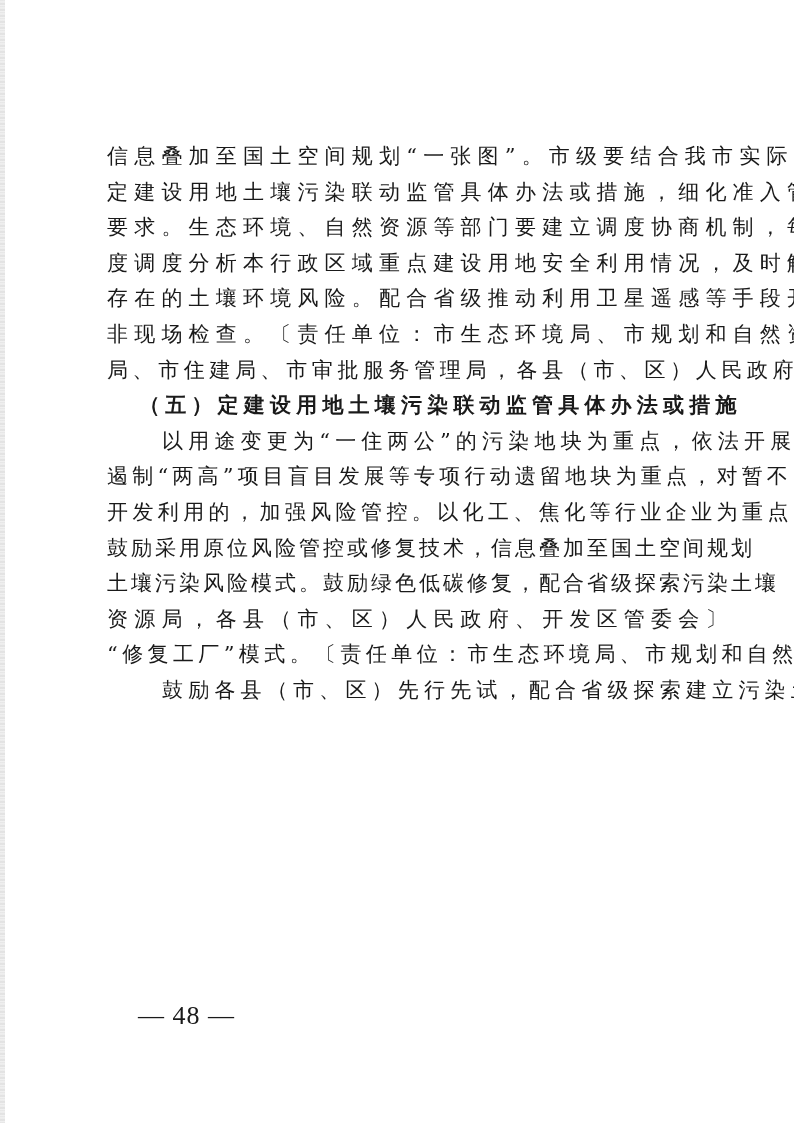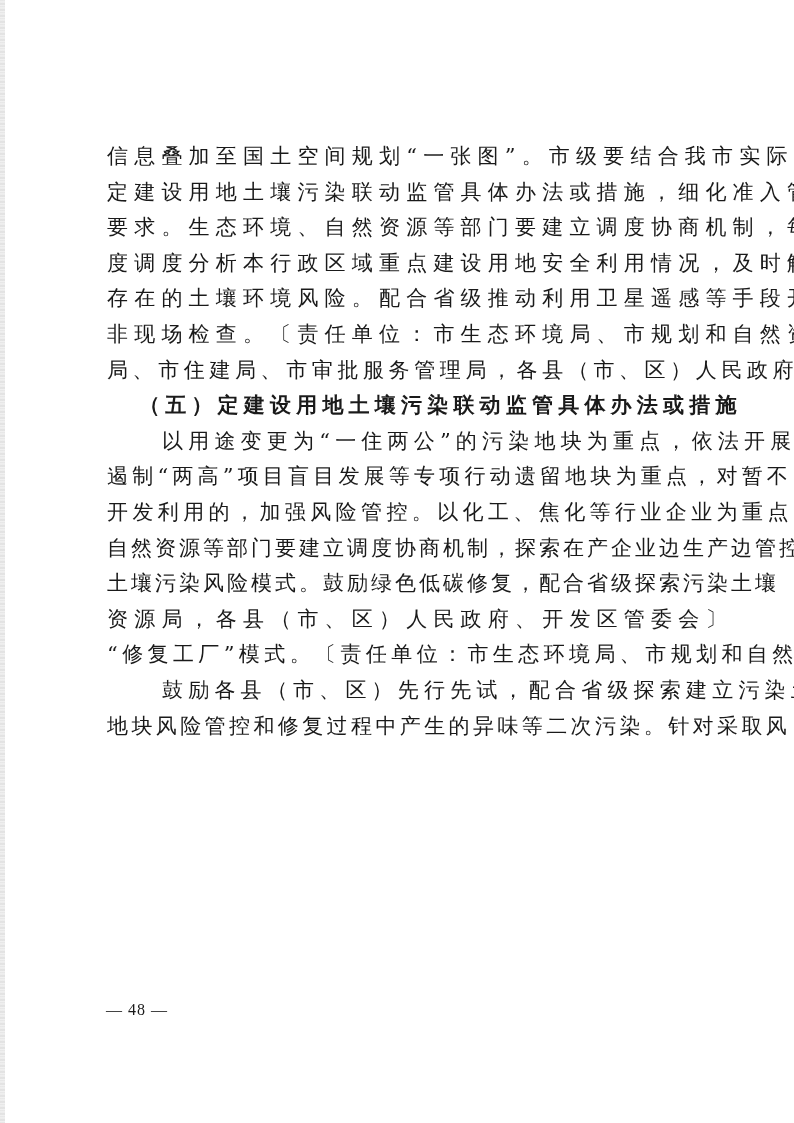--- a/index.html
+++ b/index.html
@@ -45,24 +45,24 @@
     font-weight: bold;
     letter-spacing: 5.2px;
   }
   .line.subheading {
     font-family: "DejaVu Sans", "Liberation Sans", sans-serif;
     font-weight: bold;
     letter-spacing: 4.6px;
   }
   .page-number {
     position: absolute;
-    left: 106px;
+    left: 138px;
     top: 1001px;
     font-family: "Liberation Serif", "DejaVu Serif", serif;
-    font-size: 16px;
+    font-size: 26px;
     color: #1a1a1a;
     letter-spacing: 1px;
   }
 </style>
 </head>
 <body>
 
 <div class="scan-edge"></div>
 
 <div class="page-body">
@@ -70,21 +70,20 @@
   <div class="line">定建设用地土壤污染联动监管具体办法或措施，细化准入管理</div>
   <div class="line">要求。生态环境、自然资源等部门要建立调度协商机制，每季</div>
   <div class="line">度调度分析本行政区域重点建设用地安全利用情况，及时解决</div>
   <div class="line">存在的土壤环境风险。配合省级推动利用卫星遥感等手段开展</div>
   <div class="line">非现场检查。〔责任单位：市生态环境局、市规划和自然资源</div>
   <div class="line" style="letter-spacing:4.6px">局、市住建局、市审批服务管理局，各县（市、区）人民政府、</div>
   <div class="line indent heading" style="padding-left:32px">（五）定建设用地土壤污染联动监管具体办法或措施</div>
   <div class="line indent" style="letter-spacing:5.2px">以用途变更为“一住两公”的污染地块为重点，依法开展风</div>
   <div class="line" style="letter-spacing:4.2px">遏制“两高”项目盲目发展等专项行动遗留地块为重点，对暂不</div>
   <div class="line" style="letter-spacing:4.4px">开发利用的，加强风险管控。以化工、焦化等行业企业为重点，</div>
-  <div class="line" style="letter-spacing:3.0px">自然资源等部门要建立调度协商机制，探索在产企业边生产边管控</div>
+  <div class="line" style="letter-spacing:3.0px">鼓励采用原位风险管控或修复技术，信息叠加至国土空间规划</div>
   <div class="line" style="letter-spacing:3.0px">土壤污染风险模式。鼓励绿色低碳修复，配合省级探索污染土壤</div>
   <div class="line">资源局，各县（市、区）人民政府、开发区管委会〕</div>
   <div class="line" style="letter-spacing:4.4px">“修复工厂”模式。〔责任单位：市生态环境局、市规划和自然</div>
   <div class="line indent" style="letter-spacing:5.2px">鼓励各县（市、区）先行先试，配合省级探索建立污染土壤</div>
-  <div class="line" style="letter-spacing:3.4px">地块风险管控和修复过程中产生的异味等二次污染。针对采取风</div>
 </div>
 
 <div class="page-number">— 48 —</div>
 
 </body></html>

